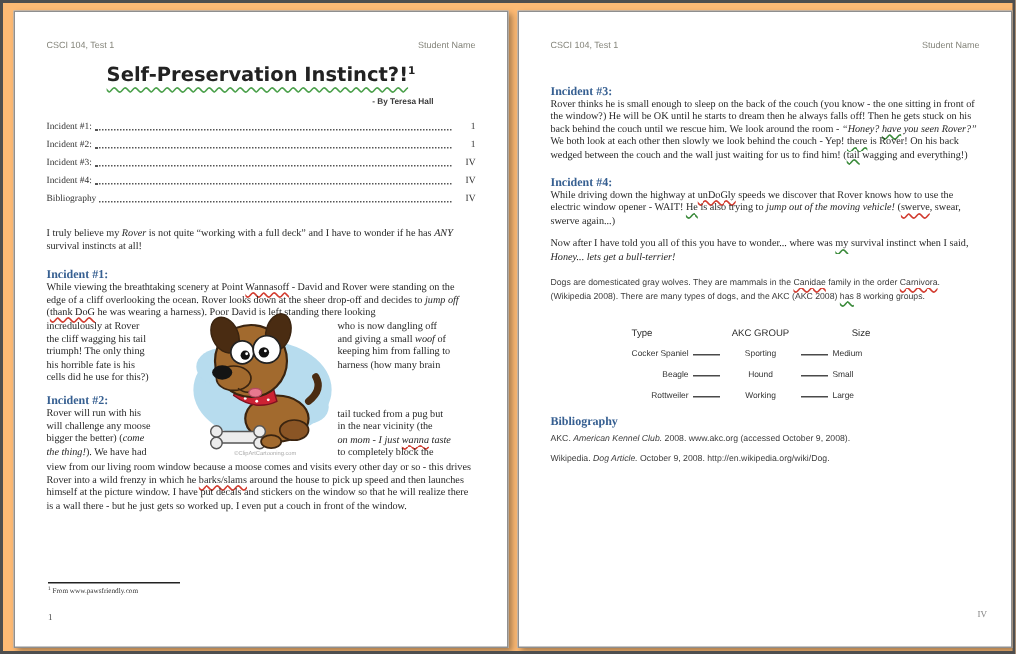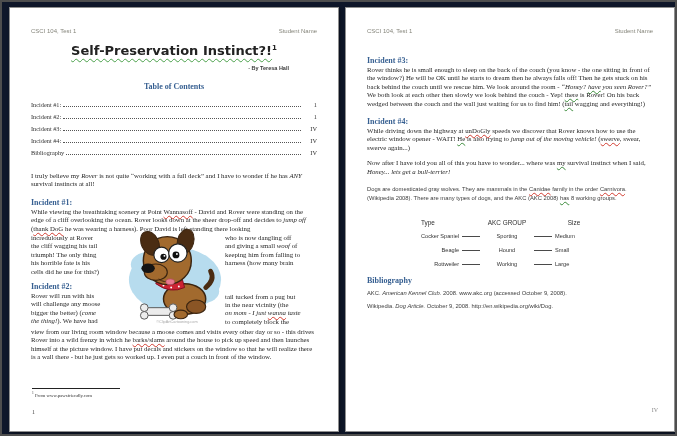--- a/index.html
+++ b/index.html
@@ -1,16 +1,16 @@
 <!DOCTYPE html>
 <html><head>
 <meta charset="utf-8">
 <style>
   html,body{margin:0;padding:0;}
-  .stage{position:relative;width:677px;height:436px;background:#0f172a;border:2px solid #4e4e4e;box-sizing:border-box;overflow:hidden;font-family:"Liberation Serif",serif;}
+  .stage{position:relative;width:677px;height:436px;background:#fdba74;border:2px solid #4e4e4e;box-sizing:border-box;overflow:hidden;font-family:"Liberation Serif",serif;}
   .page{position:absolute;top:5px;width:330px;height:425px;background:#ffffff;border:1px solid #8f8f8f;box-shadow:2px 2px 4px rgba(0,0,0,.35);overflow:hidden;box-sizing:border-box;}
   #page1{left:7px;} #page2{left:343px;}
   .inner{padding:0 21px;position:relative;}
   .hdr{display:flex;justify-content:space-between;margin-top:20px;font-family:"Liberation Sans",sans-serif;font-size:6px;color:#85857b;}
   .title{margin-top:9px;text-align:center;font-family:"DejaVu Sans",sans-serif;font-size:13px;font-weight:600;color:#222;}
   .title .tx{text-decoration:underline wavy #4aa04a;text-decoration-thickness:1px;text-underline-offset:3px;}
   .title sup{font-size:7px;}
   .byline{margin-top:7px;text-align:right;padding-right:28px;font-family:"Liberation Sans",sans-serif;font-size:5.5px;font-weight:700;color:#3a3a3a;}
   .toc-head{margin-top:11px;text-align:center;font-size:8px;font-weight:700;color:#365f91;}
   .toc{margin-top:5px;}
@@ -59,21 +59,20 @@
   <div class="page" id="page1">
     <div class="inner">
       <div class="hdr">
         <span>CSCI 104, Test 1</span>
         <span>Student Name</span>
       </div>
       <div class="title">
         <span class="tx">Self-Preservation Instinct?!</span><sup>1</sup>
       </div>
       <div class="byline">- By Teresa  Hall</div>
-      <div class="toc-head">Table of Contents</div>
       <div class="toc">
           <div class="toc-row">
           <span class="toc-label">Incident #1:</span>
           <span class="toc-dots"></span>
           <span class="toc-page">1</span>
         </div>
           <div class="toc-row">
           <span class="toc-label">Incident #2:</span>
           <span class="toc-dots"></span>
           <span class="toc-page">1</span>

